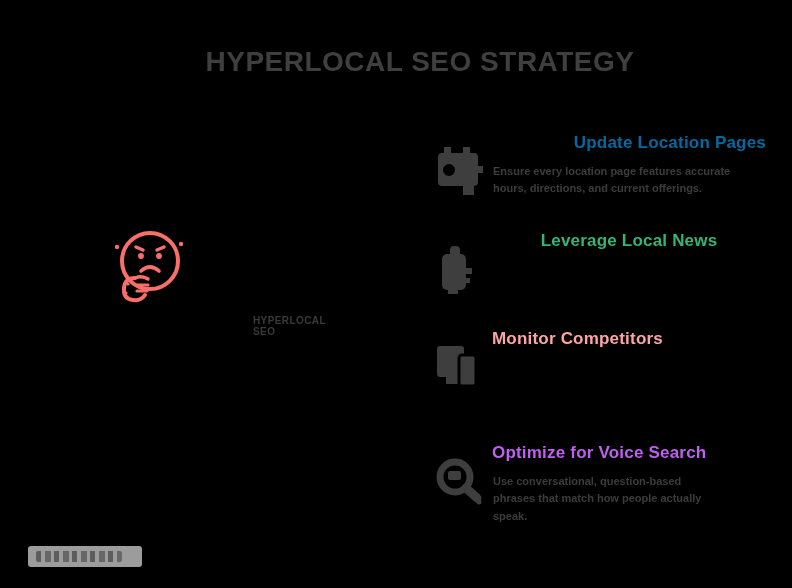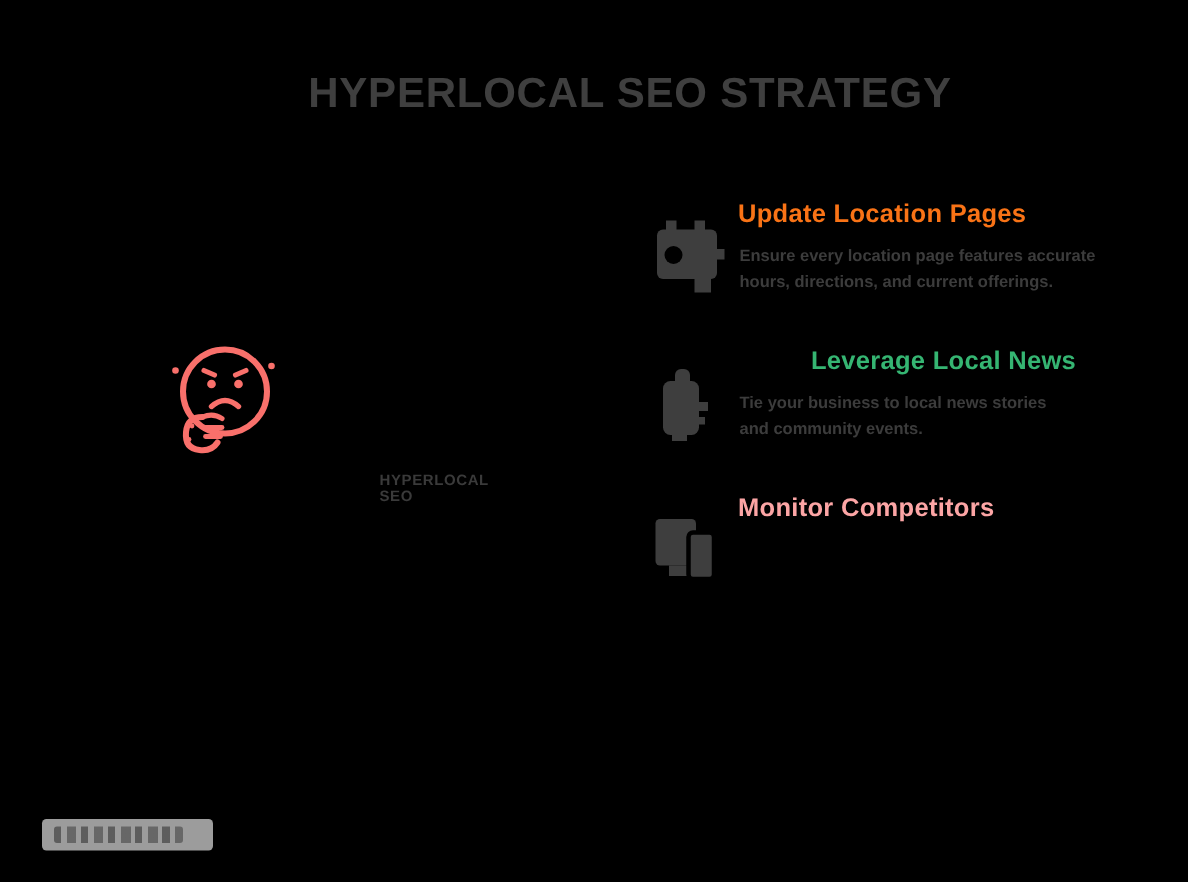--- a/index.html
+++ b/index.html
@@ -85,52 +85,65 @@
       <svg width="48" height="52" viewBox="0 0 48 52" xmlns="http://www.w3.org/2000/svg">
         <rect x="8" y="1" width="7" height="9" fill="#3e3e3e"></rect>
         <rect x="27" y="1" width="7" height="9" fill="#3e3e3e"></rect>
         <rect x="2" y="7" width="40" height="33" rx="4" fill="#3e3e3e"></rect>
         <circle cx="13" cy="24" r="6" fill="#000000"></circle>
         <rect x="40" y="20" width="7" height="7" fill="#3e3e3e"></rect>
         <rect x="27" y="40" width="11" height="9" fill="#3e3e3e"></rect>
       </svg>
     </span>
     <div class="stext">
-      <h2 style="color: #f97316;">Update Location Pages</h2>
+      <h2 style="color: #0369a1; text-align: right;">Update Location Pages</h2>
       <p>Ensure every location page features accurate hours, directions, and current offerings.</p>
     </div>
   </div>
 
   <div class="section s1">
     <span class="icon">
       <svg width="48" height="52" viewBox="0 0 48 52" xmlns="http://www.w3.org/2000/svg">
         <rect x="14" y="2" width="10" height="16" rx="4" fill="#3e3e3e"></rect>
         <rect x="6" y="10" width="24" height="36" rx="5" fill="#3e3e3e"></rect>
         <rect x="28" y="24" width="8" height="6" fill="#3e3e3e"></rect>
         <rect x="28" y="34" width="6" height="5" fill="#3e3e3e"></rect>
         <rect x="12" y="46" width="10" height="4" fill="#3e3e3e"></rect>
       </svg>
     </span>
     <div class="stext">
       <h2 style="color: rgb(53, 181, 114); text-align: center;">Leverage Local News</h2>
-      <p>Tie your business to local news stories and community events.</p>
     </div>
   </div>
 
   <div class="section s2">
     <span class="icon">
       <svg width="48" height="52" viewBox="0 0 48 52" xmlns="http://www.w3.org/2000/svg">
         <rect x="1" y="4" width="27" height="31" rx="3" fill="#3e3e3e"></rect>
         <rect x="10" y="35" width="12" height="7" fill="#3e3e3e"></rect>
         <rect x="23" y="13" width="17" height="31" rx="3" fill="#3e3e3e" stroke="#000000" stroke-width="3"></rect>
       </svg>
     </span>
     <div class="stext">
       <h2 style="color: #fca5a5;">Monitor Competitors</h2>
     </div>
   </div>
 
+  <div class="section s3">
+    <span class="icon">
+      <svg width="48" height="52" viewBox="0 0 48 52" xmlns="http://www.w3.org/2000/svg">
+        <circle cx="19" cy="21" r="15" stroke="#3e3e3e" stroke-width="7" fill="none"></circle>
+        <rect x="12" y="15" width="13" height="9" rx="2" fill="#3e3e3e"></rect>
+        <path d="M30 32 L41 42" stroke="#3e3e3e" stroke-width="9" stroke-linecap="round"></path>
+        <circle cx="43" cy="46" r="2.5" fill="#3e3e3e"></circle>
+      </svg>
+    </span>
+    <div class="stext">
+      <h2 style="color: rgb(192, 95, 240);">Optimize for Voice Search</h2>
+      <p>Use conversational, question-based phrases that match how people actually speak.</p>
+    </div>
+  </div>
 
   <div class="watermark">
     <div class="logo-marks"></div>
   </div>
 
 </div>
 
 </body></html>

